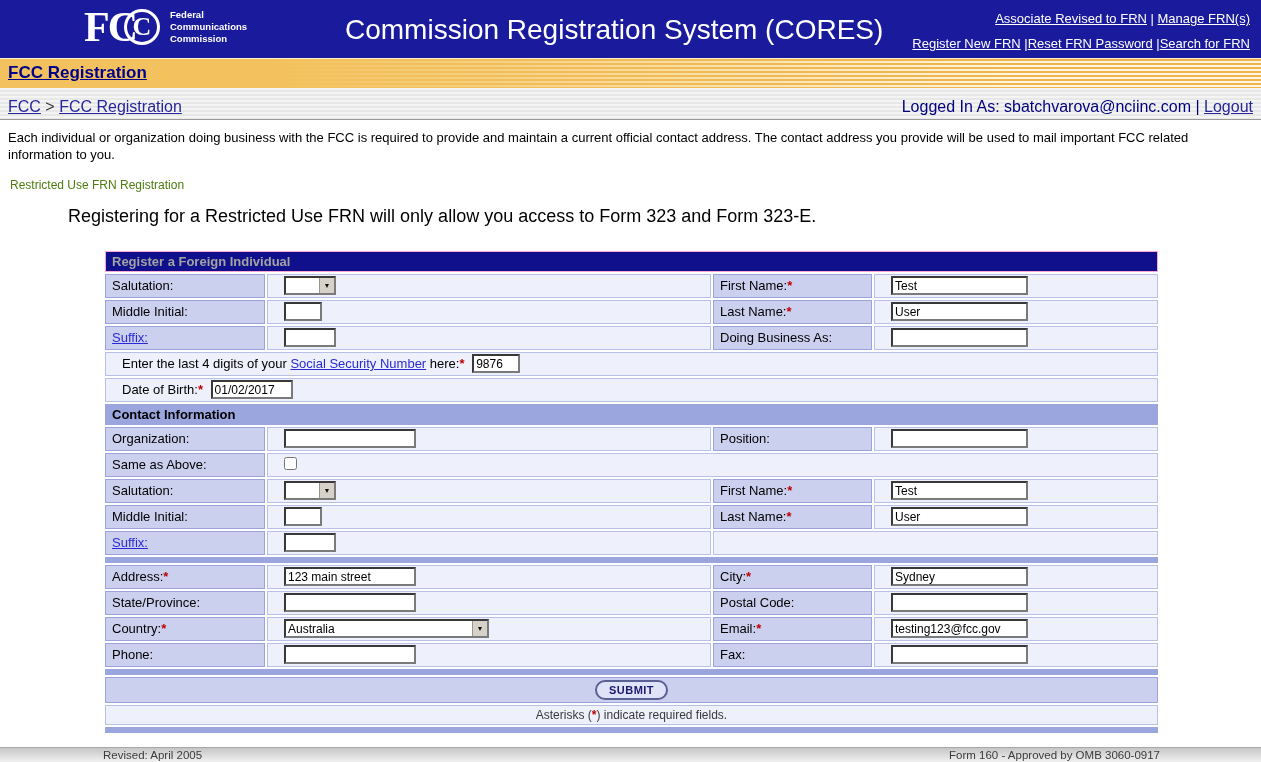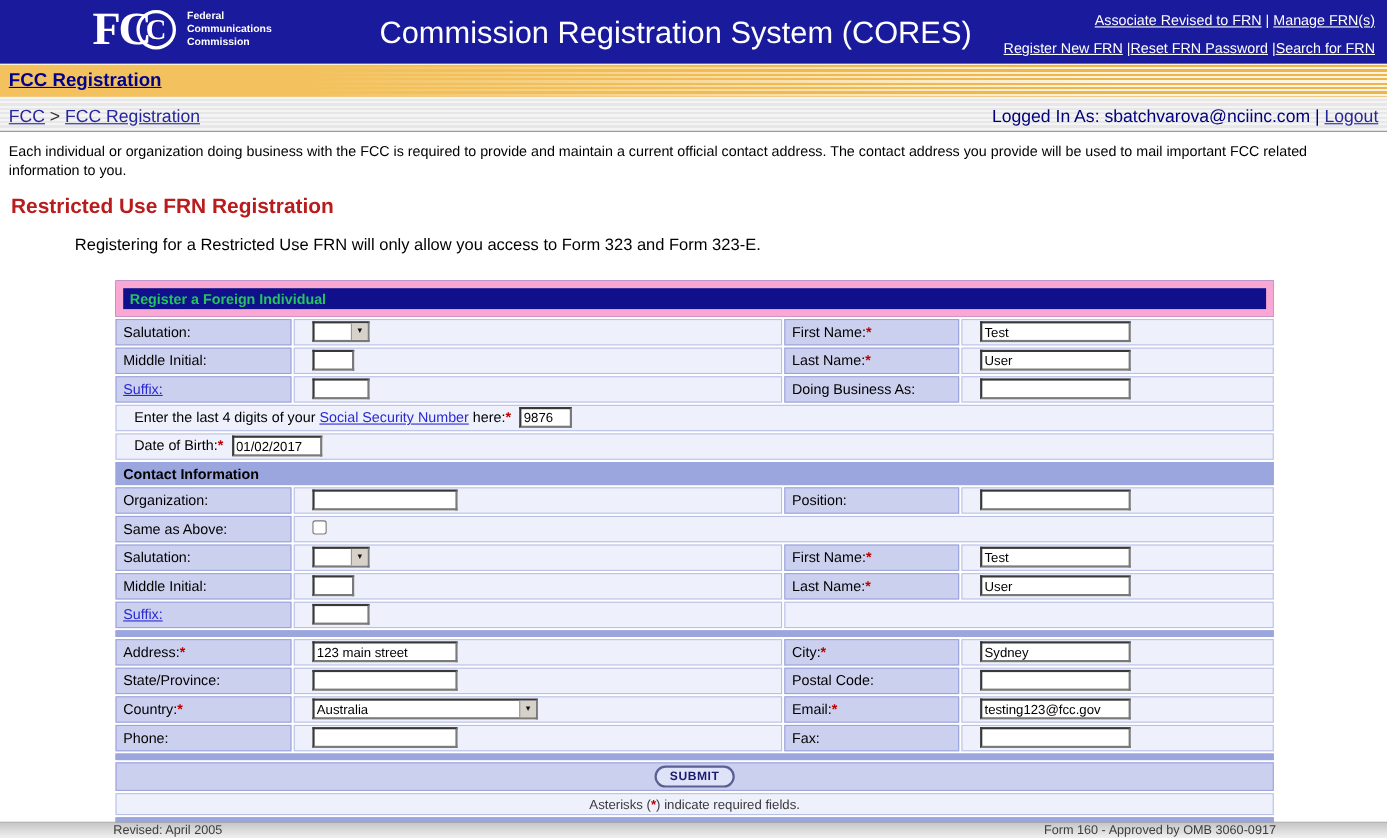--- a/index.html
+++ b/index.html
@@ -40,30 +40,30 @@
   .crumbbar { position:relative; height:32px;
     background: repeating-linear-gradient(to bottom, #f4f4f4 0 2px, #e7e7e7 2px 4px);
     border-bottom:1px solid #9a9a9a; font-size:16px; }
   .crumbs { position:absolute; left:8px; top:10px; color:#333; }
   .crumbs a { color:#26269c; text-decoration:underline; cursor:pointer; }
   .loggedin { position:absolute; right:8px; top:10px; color:#00007e; }
   .loggedin a { color:#26269c; text-decoration:underline; cursor:pointer; }
 
   
   .intro { margin:10px 6px 0 8px; font-size:13px; line-height:1.3; }
-  .h-restricted { margin:14px 0 0 10px; font-size:19px; font-weight:bold; color:#b91c1c; }
-  .subtext { margin:14px 0 4px 68px; font-size:15px; }
+  .h-restricted { margin:14px 0 0 10px; font-size:12px; font-weight:normal; color:#4d7c0f; }
+  .subtext { margin:14px 0 4px 68px; font-size:18px; }
 
   
   table.frm { margin:22px 0 0 103px; width:1057px; border-collapse:separate; border-spacing:2px; }
   table.frm td { font-size:13px; vertical-align:middle; }
   td.lbl { background:#ccd0ef; border:1px solid #9aa3dc; padding:2px 4px 2px 6px; height:24px; }
   td.inp { background:#eef0fb; border:1px solid #b9c0e6; padding:1px 16px; height:24px; }
-  tr.thead td { background:#10108c; color:#22c55e; font-weight:bold; font-size:13px;
-                border:7px solid #f9a8d4; padding:2px 6px; height:20px; }
+  tr.thead td { background:#10108c; color:#a3a3a3; font-weight:bold; font-size:13px;
+                border:1px solid #f9a8d4; padding:2px 6px; height:20px; }
   tr.shead td { background:#9ba5de; font-weight:bold; border:1px solid #9ba5de;
                 padding:2px 6px; height:19px; }
   tr.divrow td { background:#9ba5de; border:1px solid #9ba5de; height:6px; padding:0;
                  font-size:1px; line-height:1px; }
   tr.subrow td { background:#ccd0ef; border:1px solid #9aa3dc; padding:2px; text-align:center; height:24px; }
   tr.noterow td { background:#eef0fb; border:1px solid #b9c0e6; padding:2px; text-align:center;
                   color:#3a3a3a; font-size:12px; height:18px; }
   .req { color:#c00000; font-weight:bold; }
   a.fldlink { color:#2a2ad4; text-decoration:underline; cursor:pointer; }
 

